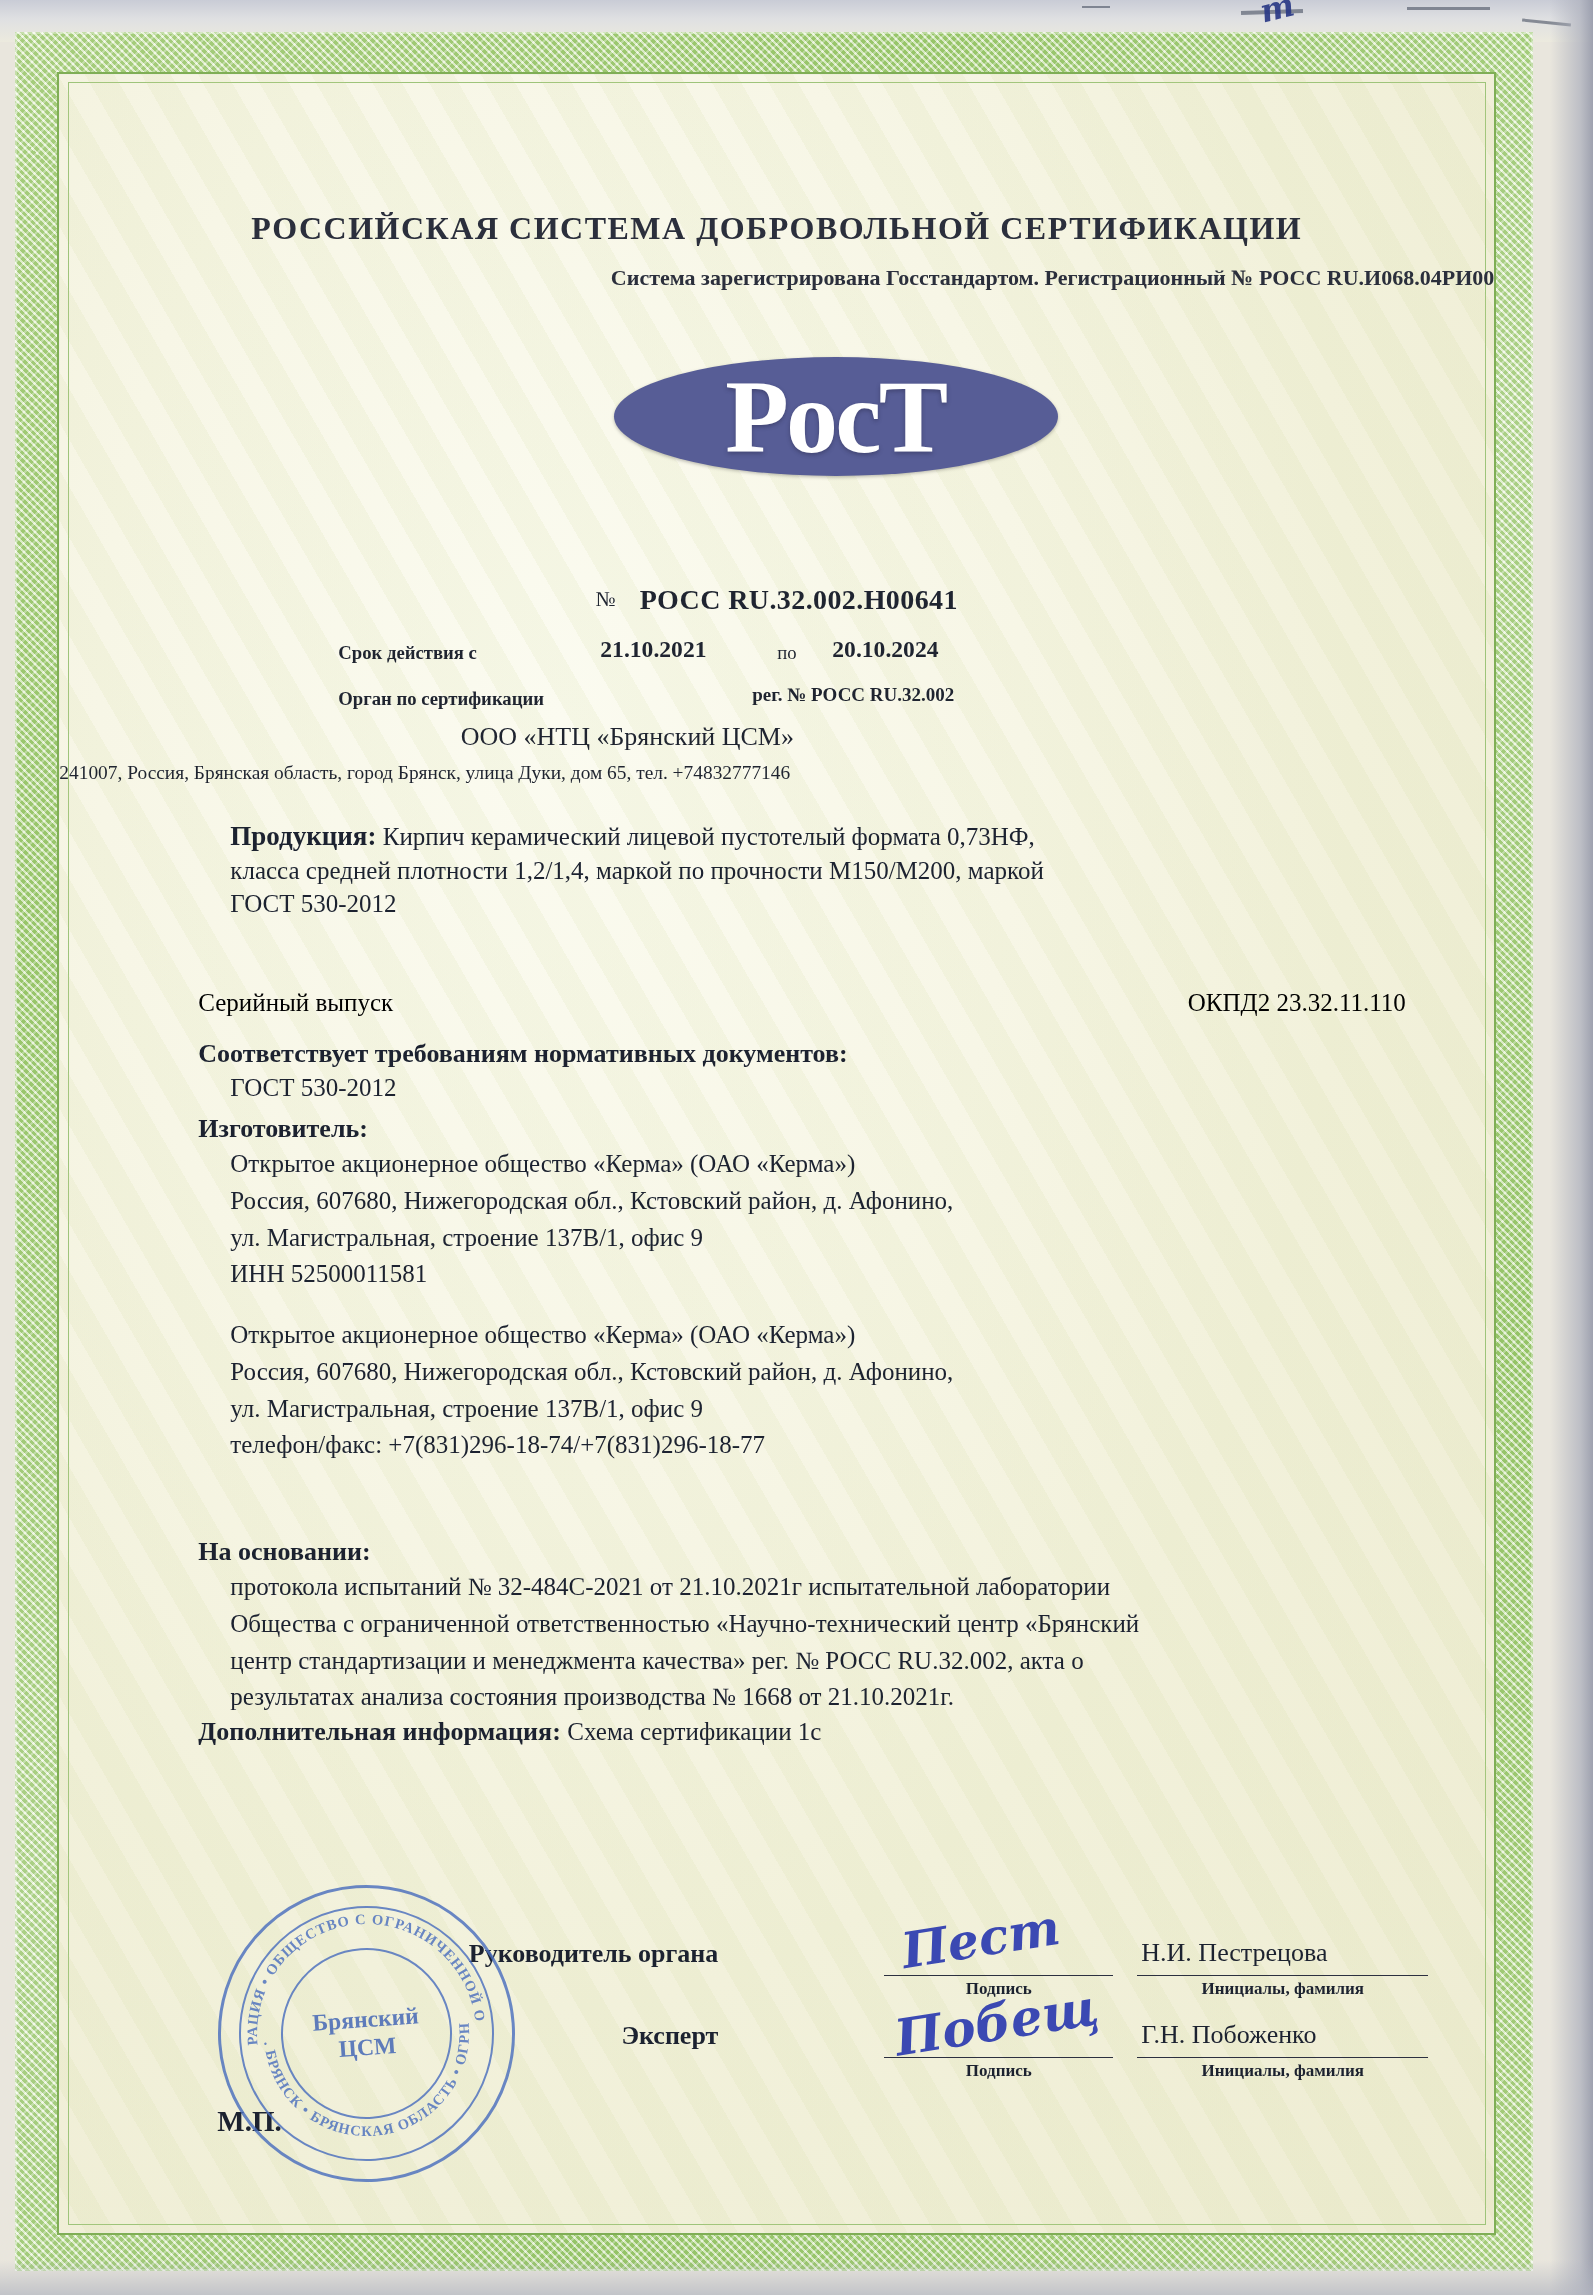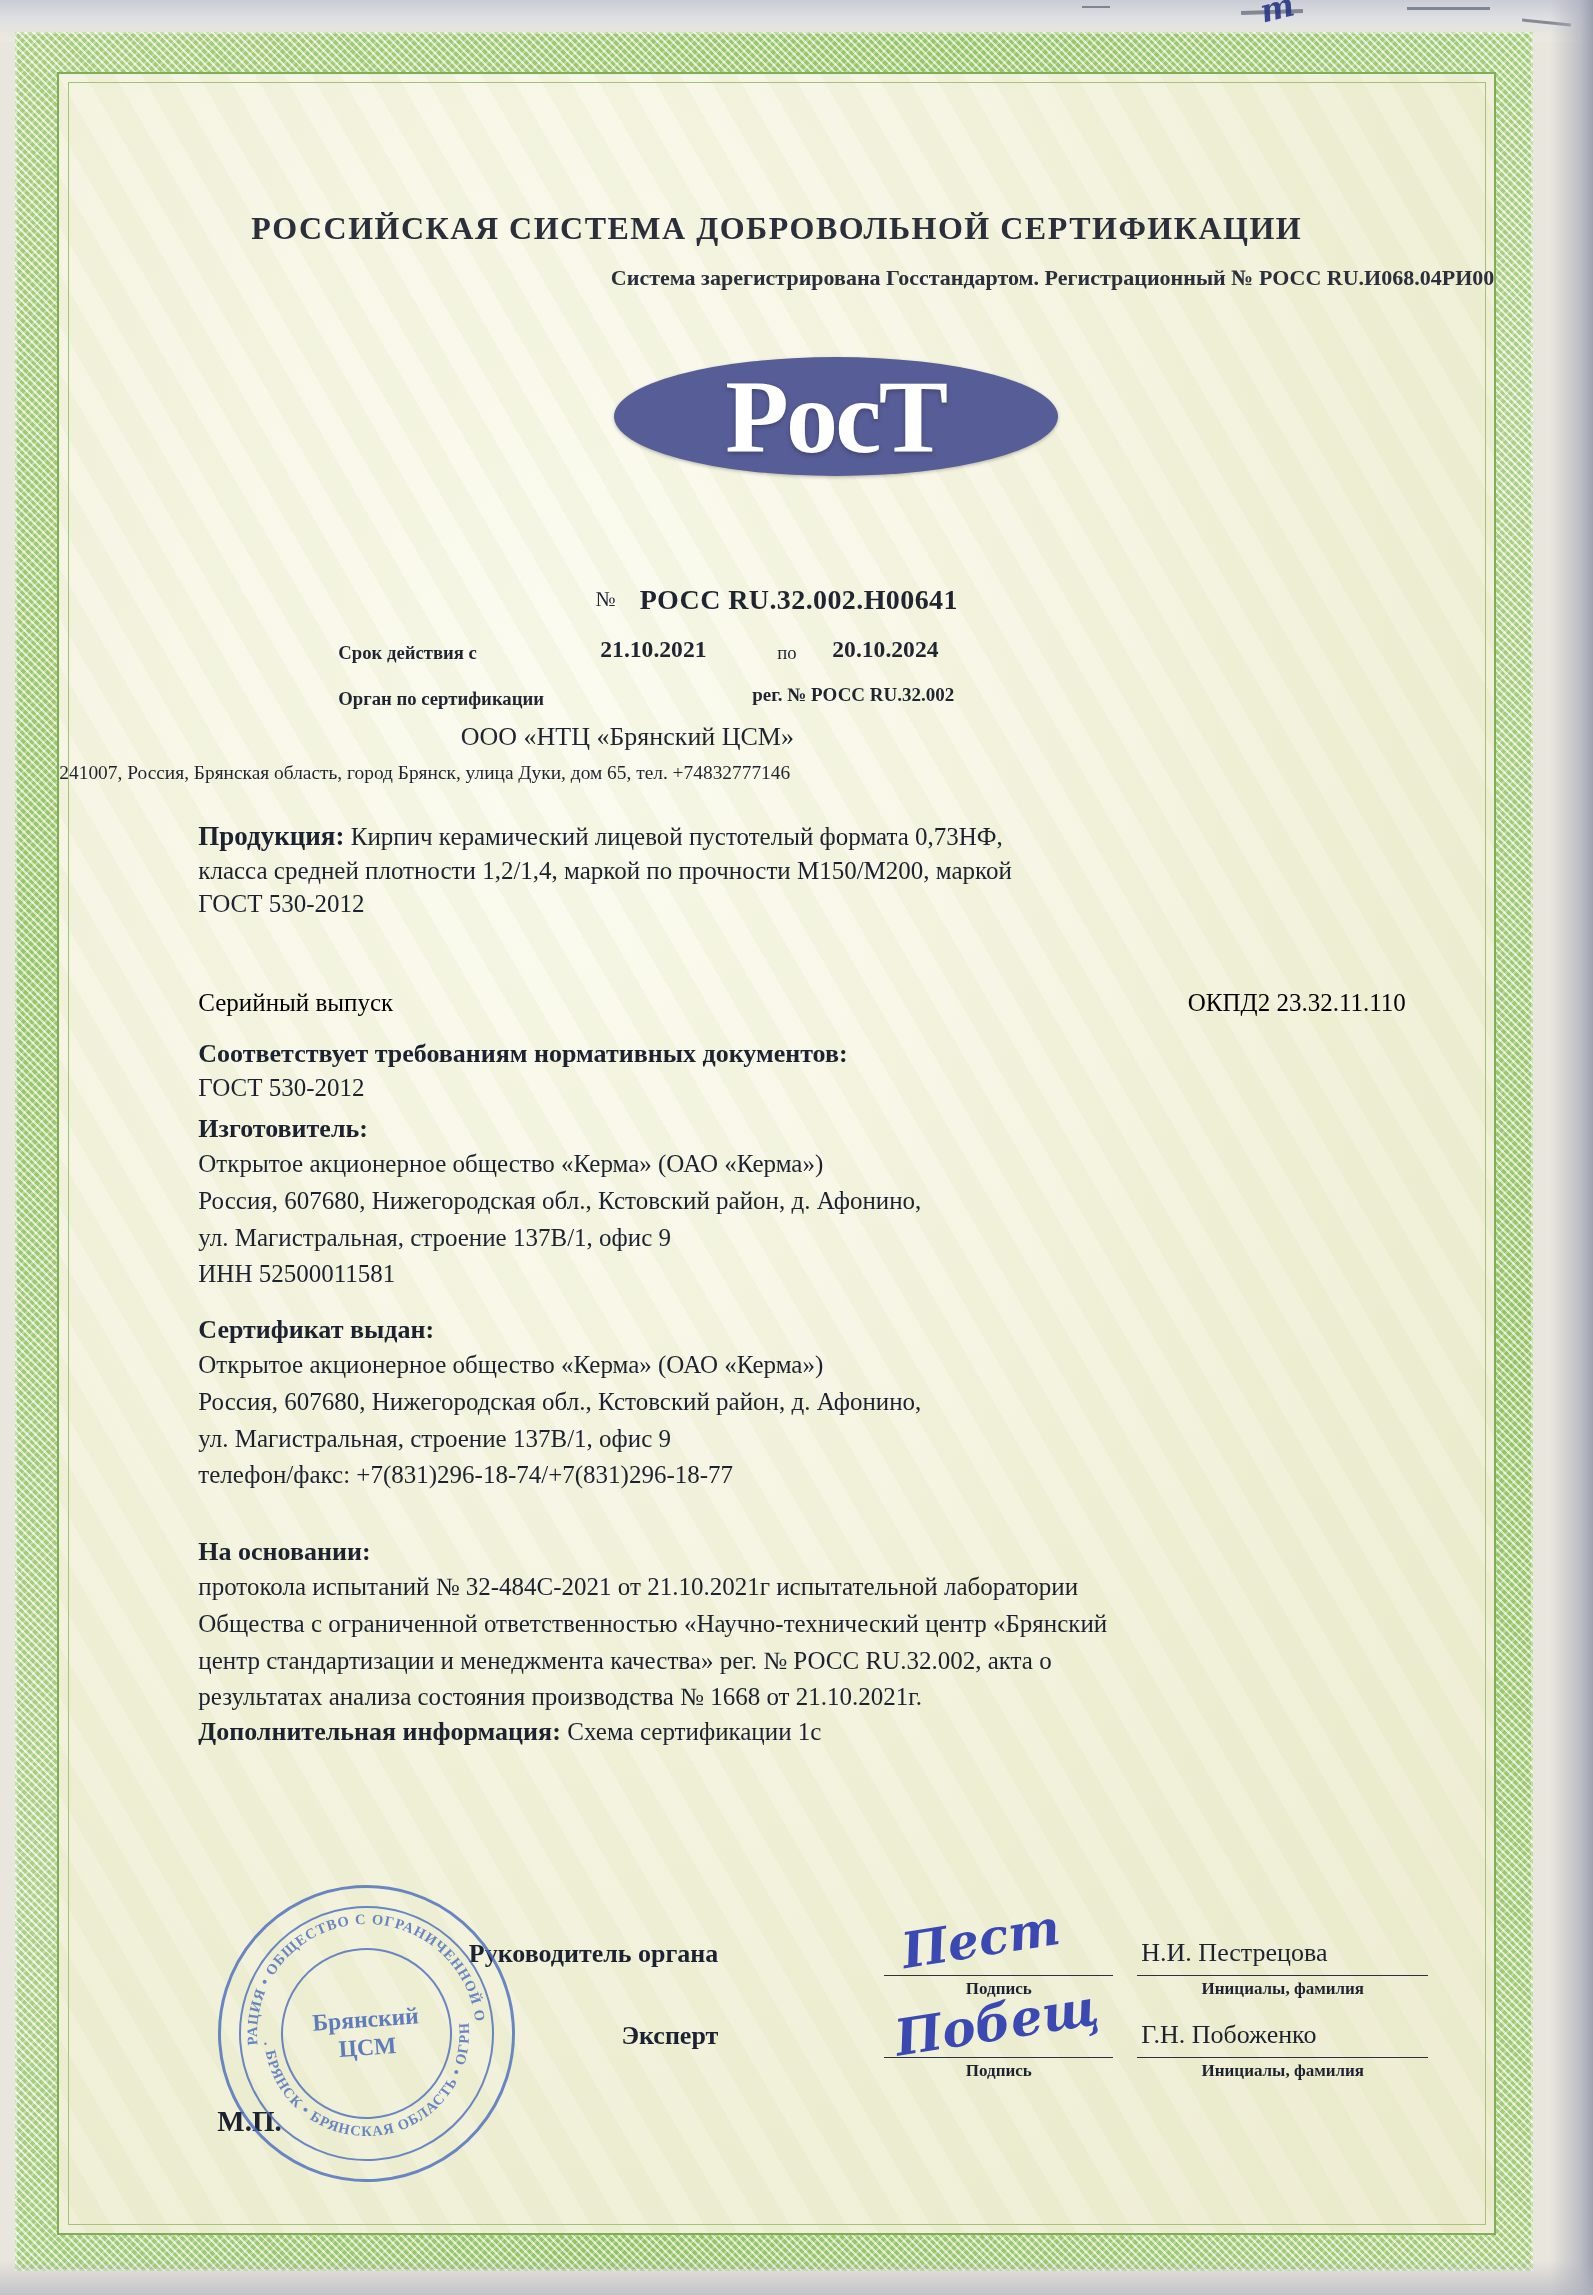--- a/index.html
+++ b/index.html
@@ -202,21 +202,21 @@
   }
   .organ-addr {
     position: absolute;
     top: 688px; left: 0; width: 1435px;
     font-size: 19.4px;
     color: #1f2430;
   }
 
   .block { position: absolute; left: 139px; width: 1220px; color: #1c2230; }
   .blabel { font-weight: bold; font-size: 26px; }
-  .btext  { font-size: 25px; line-height: 1.30; }
+  .btext  { font-size: 25px; line-height: 1.30; margin-left: 32px; }
 
   .prod { top: 745px; }
   .prod .blabel { font-size: 27px; }
   .prod-line1 { margin-bottom: 1.4px; }
   .serial-row {
     position: absolute;
     left: 139px; top: 915px; width: 1220px;
     font-size: 25px;
   }
   .serial-row .okpd { position: absolute; right: 12.5px; top: 0; font-size: 25px; }
@@ -400,21 +400,20 @@
 
         <div class="block maker">
           <div class="blabel">Изготовитель:</div>
           <div class="btext">Открытое акционерное общество «Керма» (ОАО «Керма»)</div>
           <div class="btext">Россия, 607680, Нижегородская обл., Кстовский район, д. Афонино,</div>
           <div class="btext">ул. Магистральная, строение 137В/1, офис 9</div>
           <div class="btext">ИНН 52500011581</div>
         </div>
 
         <div class="block issued">
-          <div class="blabel">Сертификат выдан:</div>
           <div class="btext">Открытое акционерное общество «Керма» (ОАО «Керма»)</div>
           <div class="btext">Россия, 607680, Нижегородская обл., Кстовский район, д. Афонино,</div>
           <div class="btext">ул. Магистральная, строение 137В/1, офис 9</div>
           <div class="btext">телефон/факс: +7(831)296-18-74/+7(831)296-18-77</div>
         </div>
 
         <div class="block basis">
           <div class="blabel">На основании:</div>
           <div class="btext">протокола испытаний № 32-484С-2021 от 21.10.2021г испытательной лаборатории</div>
           <div class="btext">Общества с ограниченной ответственностью «Научно-технический центр «Брянский</div>

